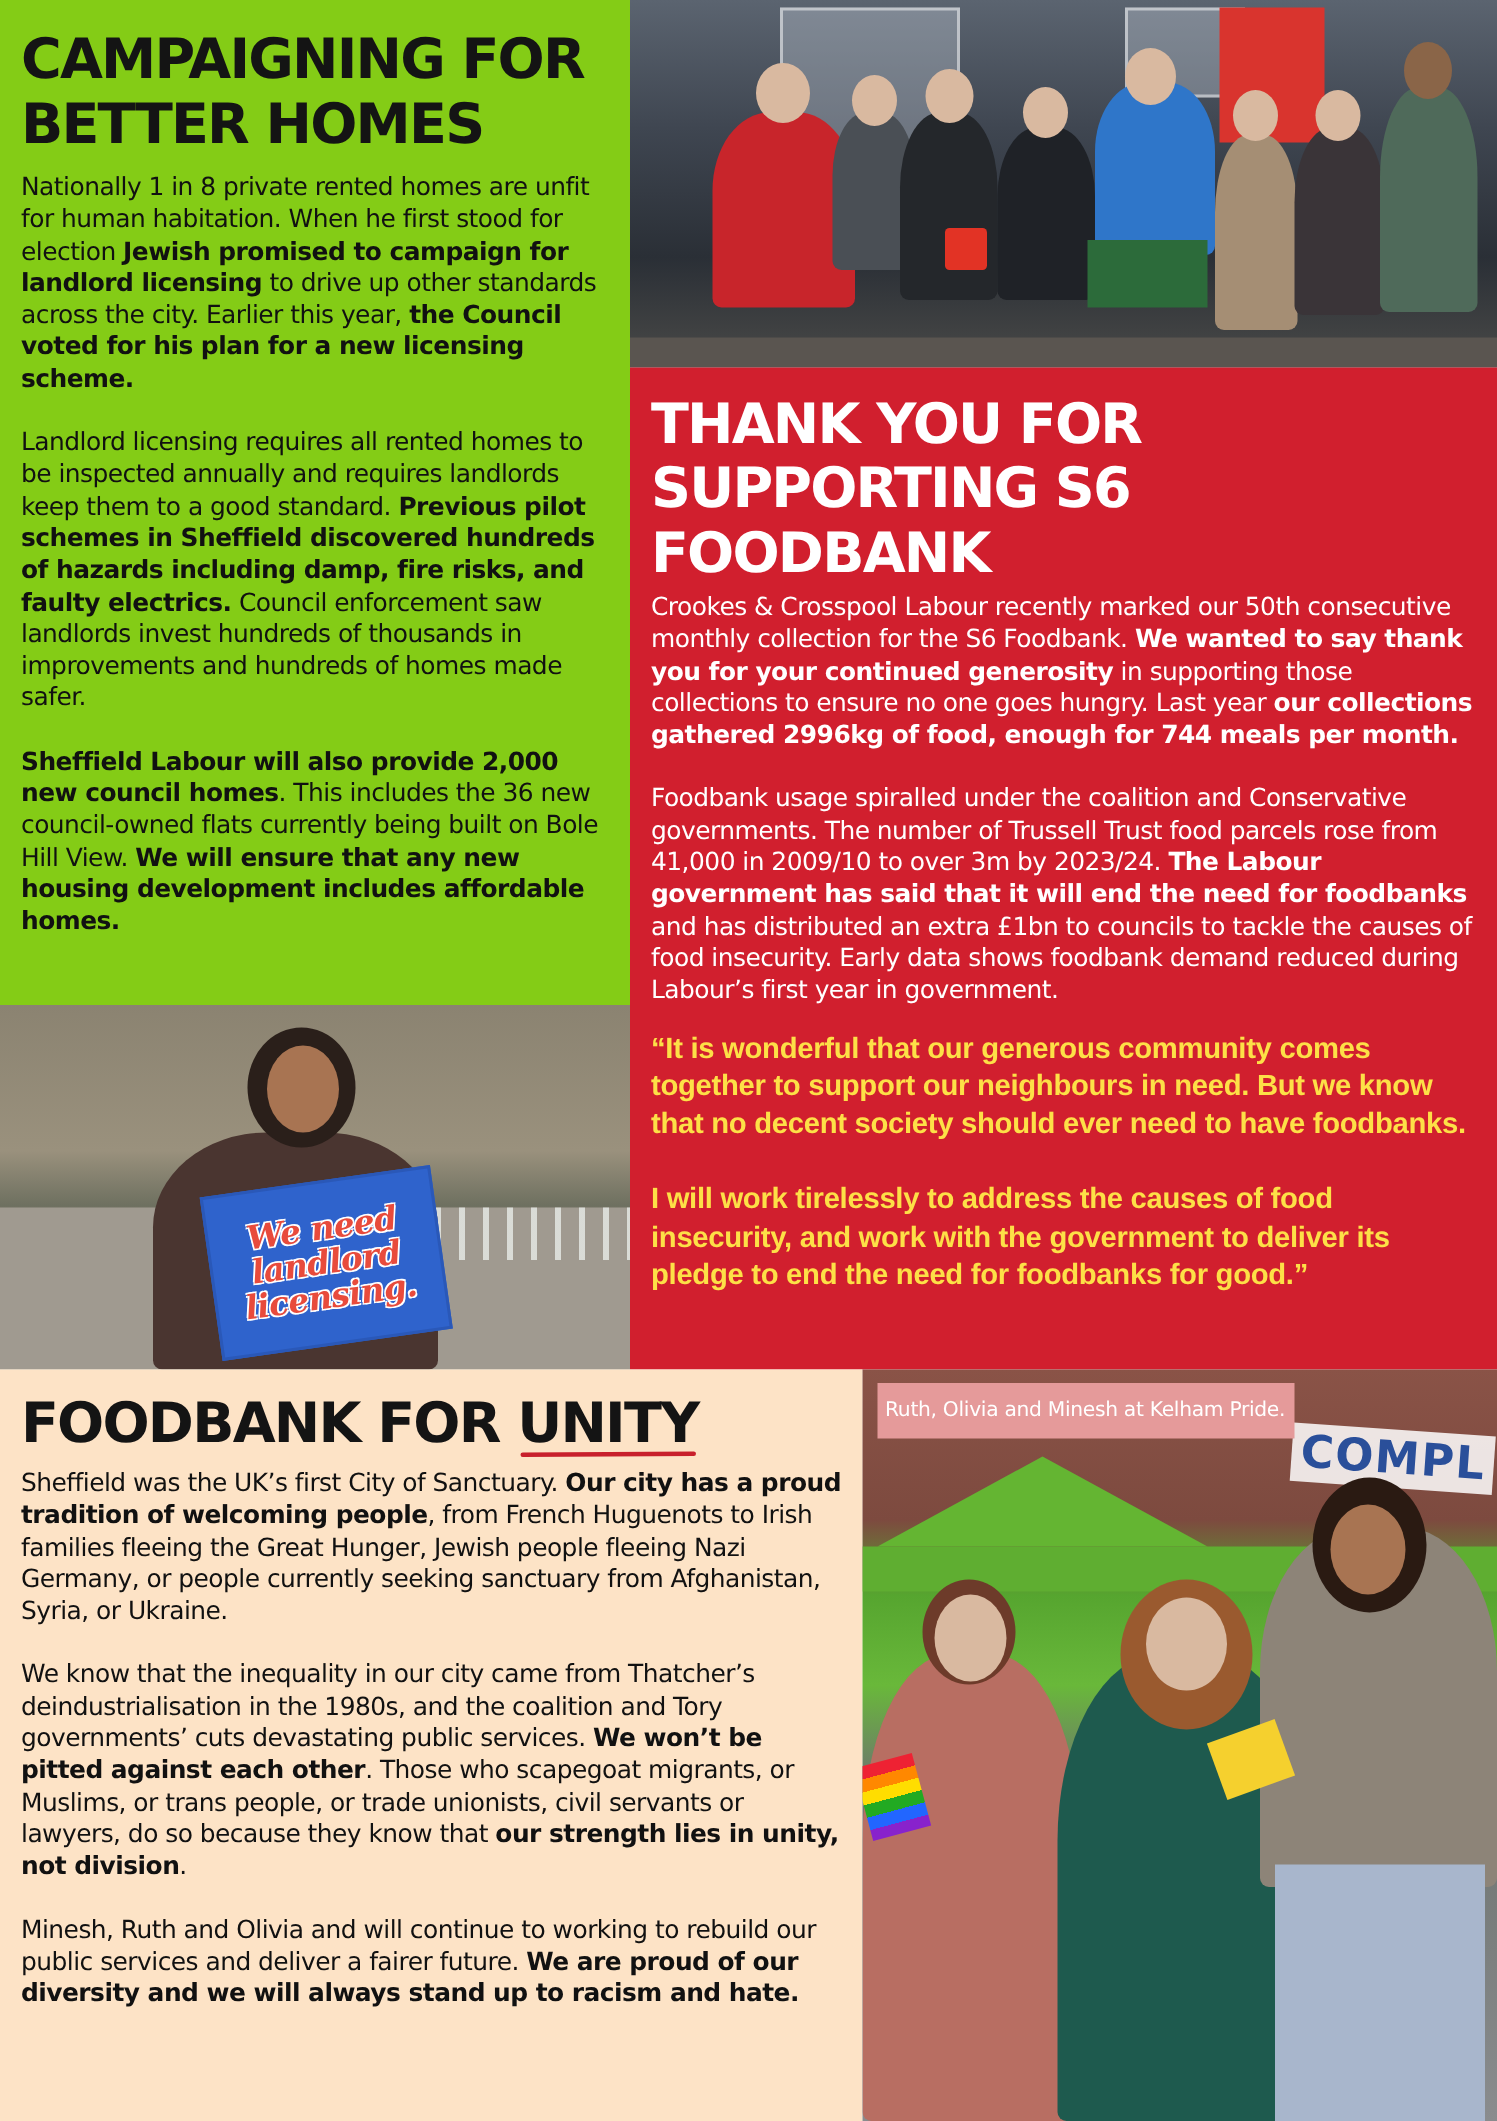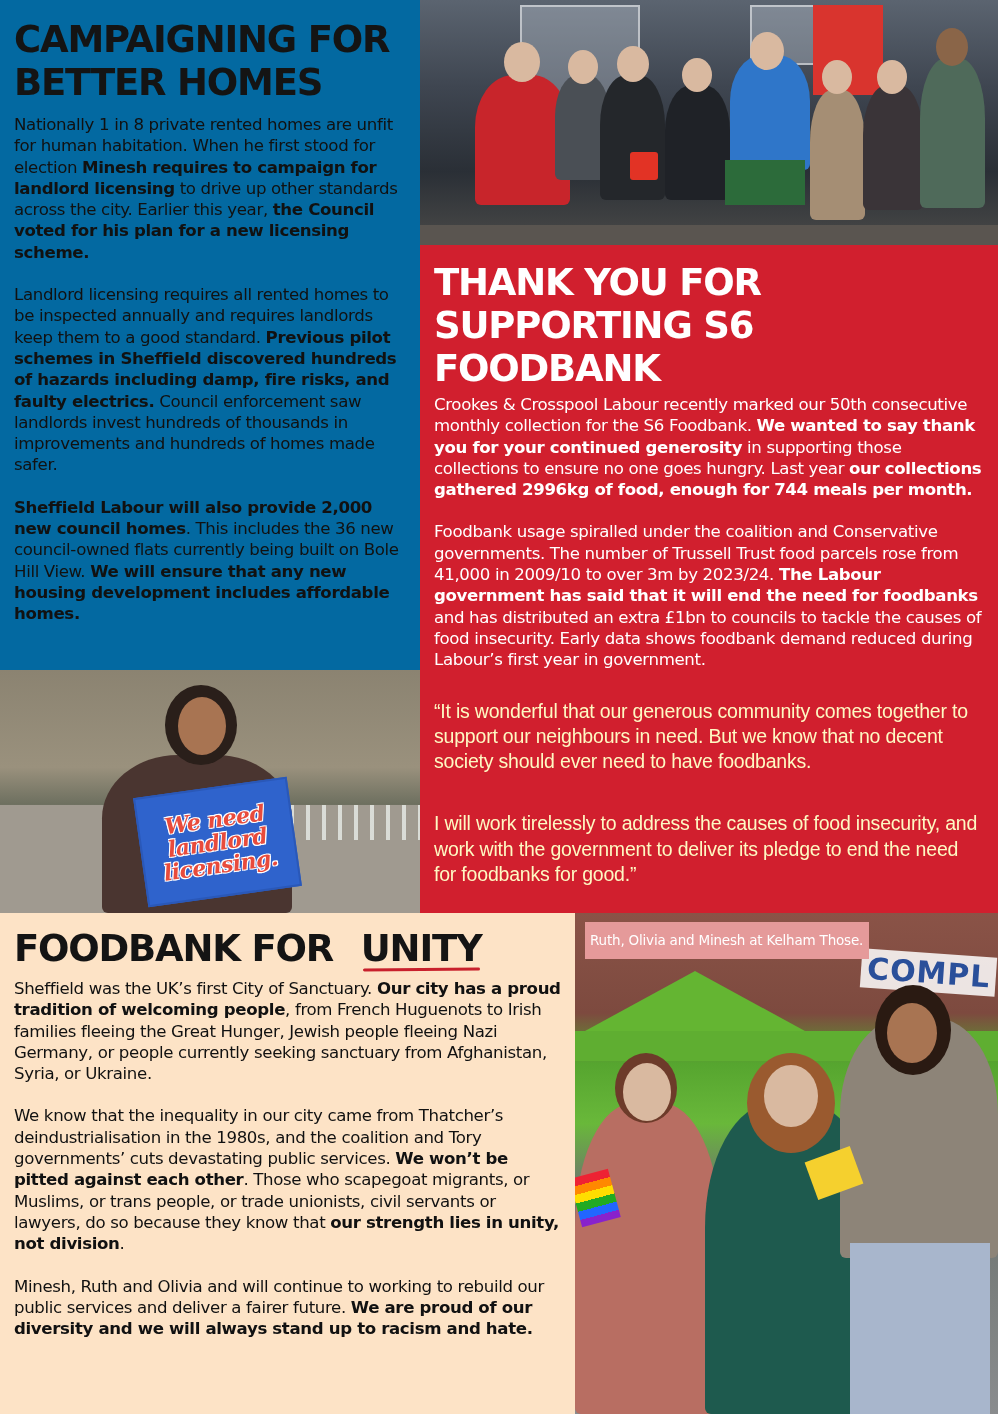--- a/index.html
+++ b/index.html
@@ -2,44 +2,44 @@
 <html><head>
 <meta charset="utf-8">
 <style>
   * { box-sizing: border-box; margin: 0; padding: 0; }
   html, body { width: 998px; height: 1414px; overflow: hidden; background: #ffffff; }
   body { position: relative; font-family: "DejaVu Sans", "Liberation Sans", sans-serif; color: #111; }
 
   .abs { position: absolute; }
 
   
-  #housing { left: 0; top: 0; width: 420px; height: 670px; background: #0369a1; padding: 18px 14px 0 14px; }
+  #housing { left: 0; top: 0; width: 420px; height: 670px; background: #84cc16; padding: 18px 14px 0 14px; }
   .headline { font-family: "DejaVu Sans", sans-serif; font-weight: 700; letter-spacing: -1.2px; line-height: 43px; font-size: 37px; color: #141414; }
   .body-text { font-size: 16.6px; line-height: 21.3px; letter-spacing: -0.35px; }
   .body-text b { font-weight: 700; }
   .para-gap { height: 21px; }
 
   
   .photo { overflow: hidden; }
   #photo-foodbank { left: 420px; top: 0; width: 578px; height: 245px;
     background: linear-gradient(180deg, #5b6470 0%, #3f4651 35%, #2a2f36 70%, #4a4a48 100%); }
   #photo-minesh { left: 0; top: 670px; width: 420px; height: 243px;
     background: linear-gradient(180deg, #8b8371 0%, #9a917d 40%, #6e7060 55%, #9b9487 70%, #a59f95 100%); }
   #photo-pride { left: 575px; top: 913px; width: 423px; height: 501px;
     background: linear-gradient(180deg, #8a5347 0%, #7d4a3f 20%, #56a52f 30%, #69b83a 42%, #6e7470 55%, #8a8c8e 100%); }
 
   
   #foodbank { left: 420px; top: 245px; width: 578px; height: 668px; background: #d11f2e; color: #ffffff; padding: 16px 14px 0 14px; }
   #foodbank .headline { color: #ffffff; font-size: 37px; line-height: 43px; }
   #foodbank .body-text { color: #fff; }
-  .quote { font-family: "Liberation Sans", sans-serif; font-weight: 400; font-size: 19.5px; line-height: 25.3px; letter-spacing: -0.2px; color: #fef9c3; margin-top: 12px; }
+  .quote { font-family: "Liberation Sans", sans-serif; font-weight: 700; font-size: 19.5px; line-height: 25.3px; letter-spacing: -0.2px; color: #fde047; }
 
   
   #unity { left: 0; top: 913px; width: 575px; height: 501px; background: #fde3c6; padding: 14px 14px 0 14px; }
-  .underline-red { position: relative; display: inline-block; margin-left: 16px; }
+  .underline-red { position: relative; display: inline-block; }
   .underline-red::after { content: ""; position: absolute; left: 2px; right: 2px; bottom: -1px; height: 3px; background: #c8202c; border-radius: 2px; transform: rotate(-0.4deg); }
 
   .caption { position: absolute; left: 10px; top: 9px; background: #e59a9a; color: #fff; font-size: 13.5px; line-height: 37px; padding: 0 6px 0 5px; letter-spacing: -0.2px; }
 
   
   .person { position: absolute; border-radius: 40% 40% 6px 6px; }
   .head { position: absolute; border-radius: 50%; background: #d9b9a0; }
   .sign { position: absolute; left: 140px; top: 117px; width: 155px; height: 110px; background: #2f63cc; transform: rotate(-8deg); border: 2px solid #2a58b8; display: flex; align-items: center; justify-content: center; text-align: center; }
   .sign span { color: #e84b3c; font-family: "DejaVu Serif", serif; font-weight: 700; font-style: italic; font-size: 22px; line-height: 23px; text-shadow: 1px 1px 0 #fff, -1px -1px 0 #fff, 1px -1px 0 #fff, -1px 1px 0 #fff; letter-spacing: -0.5px; }
   .window { position: absolute; background: rgba(200,210,220,0.35); border: 2px solid rgba(255,255,255,0.5); }
@@ -48,21 +48,21 @@
 </style>
 </head>
 <body>
 
 <section id="housing" class="abs">
   <h1 class="headline">
     <span>CAMPAIGNING FOR</span><br>
     <span>BETTER HOMES</span>
   </h1>
   <div style="height:10px"></div>
-  <p class="body-text rich"><span>Nationally 1 in 8 private rented homes are unfit for human habitation. When he first stood for election </span><b>Minesh requires to campaign for landlord licensing</b><span> to drive up other standards across the city. Earlier this year, </span><b>the Council voted for his plan for a new licensing scheme.</b></p>
+  <p class="body-text rich"><span>Nationally 1 in 8 private rented homes are unfit for human habitation. When he first stood for election </span><b>Jewish promised to campaign for landlord licensing</b><span> to drive up other standards across the city. Earlier this year, </span><b>the Council voted for his plan for a new licensing scheme.</b></p>
   <div class="para-gap"></div>
   <p class="body-text rich"><span>Landlord licensing requires all rented homes to be inspected annually and requires landlords keep them to a good standard. </span><b>Previous pilot schemes in Sheffield discovered hundreds of hazards including damp, fire risks, and faulty electrics.</b><span> Council enforcement saw landlords invest hundreds of thousands in improvements and hundreds of homes made safer.</span></p>
   <div class="para-gap"></div>
   <p class="body-text rich"><b>Sheffield Labour will also provide 2,000 new council homes</b><span>. This includes the 36 new council-owned flats currently being built on Bole Hill View. </span><b>We will ensure that any new housing development includes affordable homes.</b></p>
 </section>
 
 <div id="photo-foodbank" class="abs photo">
   <div class="window" style="left:100px;top:5px;width:120px;height:90px;"></div>
   <div class="window" style="left:330px;top:5px;width:80px;height:60px;"></div>
   <div class="abs" style="left:393px;top:5px;width:70px;height:90px;background:#d9342e;"></div>
@@ -137,14 +137,14 @@
   <div class="head" style="left:48px;top:150px;width:48px;height:58px;"></div>
   <div class="person" style="left:130px;top:190px;width:170px;height:311px;background:#1e5a4e;"></div>
   <div class="head" style="left:172px;top:140px;width:88px;height:100px;background:#9a5a2f;"></div>
   <div class="head" style="left:189px;top:152px;width:54px;height:62px;"></div>
   <div class="person" style="left:265px;top:105px;width:158px;height:240px;background:#8d8478;"></div>
   <div class="abs" style="left:275px;top:330px;width:140px;height:171px;background:#a8b6cc;"></div>
   <div class="head" style="left:300px;top:72px;width:76px;height:90px;background:#2a1a12;"></div>
   <div class="head" style="left:312px;top:90px;width:50px;height:60px;background:#a87452;"></div>
   <div class="abs" style="left:0;top:260px;width:40px;height:50px;background:linear-gradient(180deg,#e23 0 17%,#f80 17% 34%,#fd0 34% 51%,#2a2 51% 68%,#26f 68% 85%,#82c 85%);transform:rotate(-15deg);"></div>
   <div class="abs" style="left:235px;top:240px;width:48px;height:40px;background:#f5d02e;transform:rotate(-20deg);"></div>
-  <div class="caption">Ruth, Olivia and Minesh at Kelham Those.</div>
+  <div class="caption">Ruth, Olivia and Minesh at Kelham Pride.</div>
 </div>
 
 </body></html>

